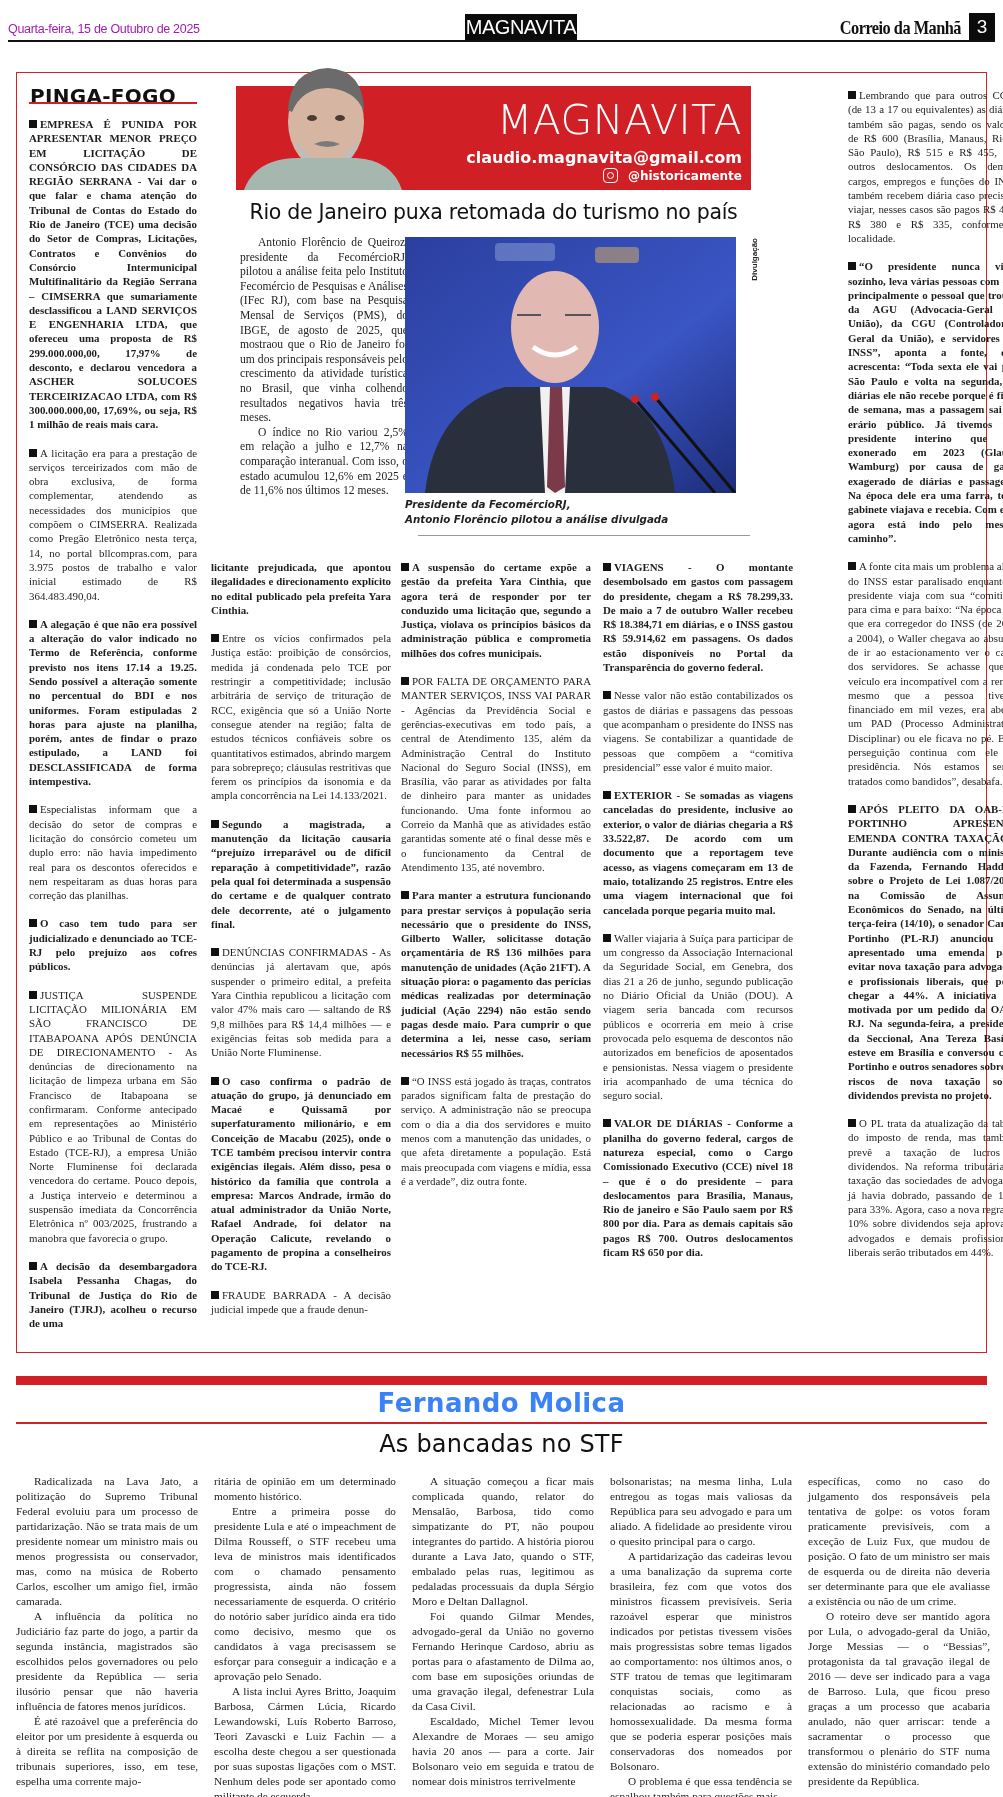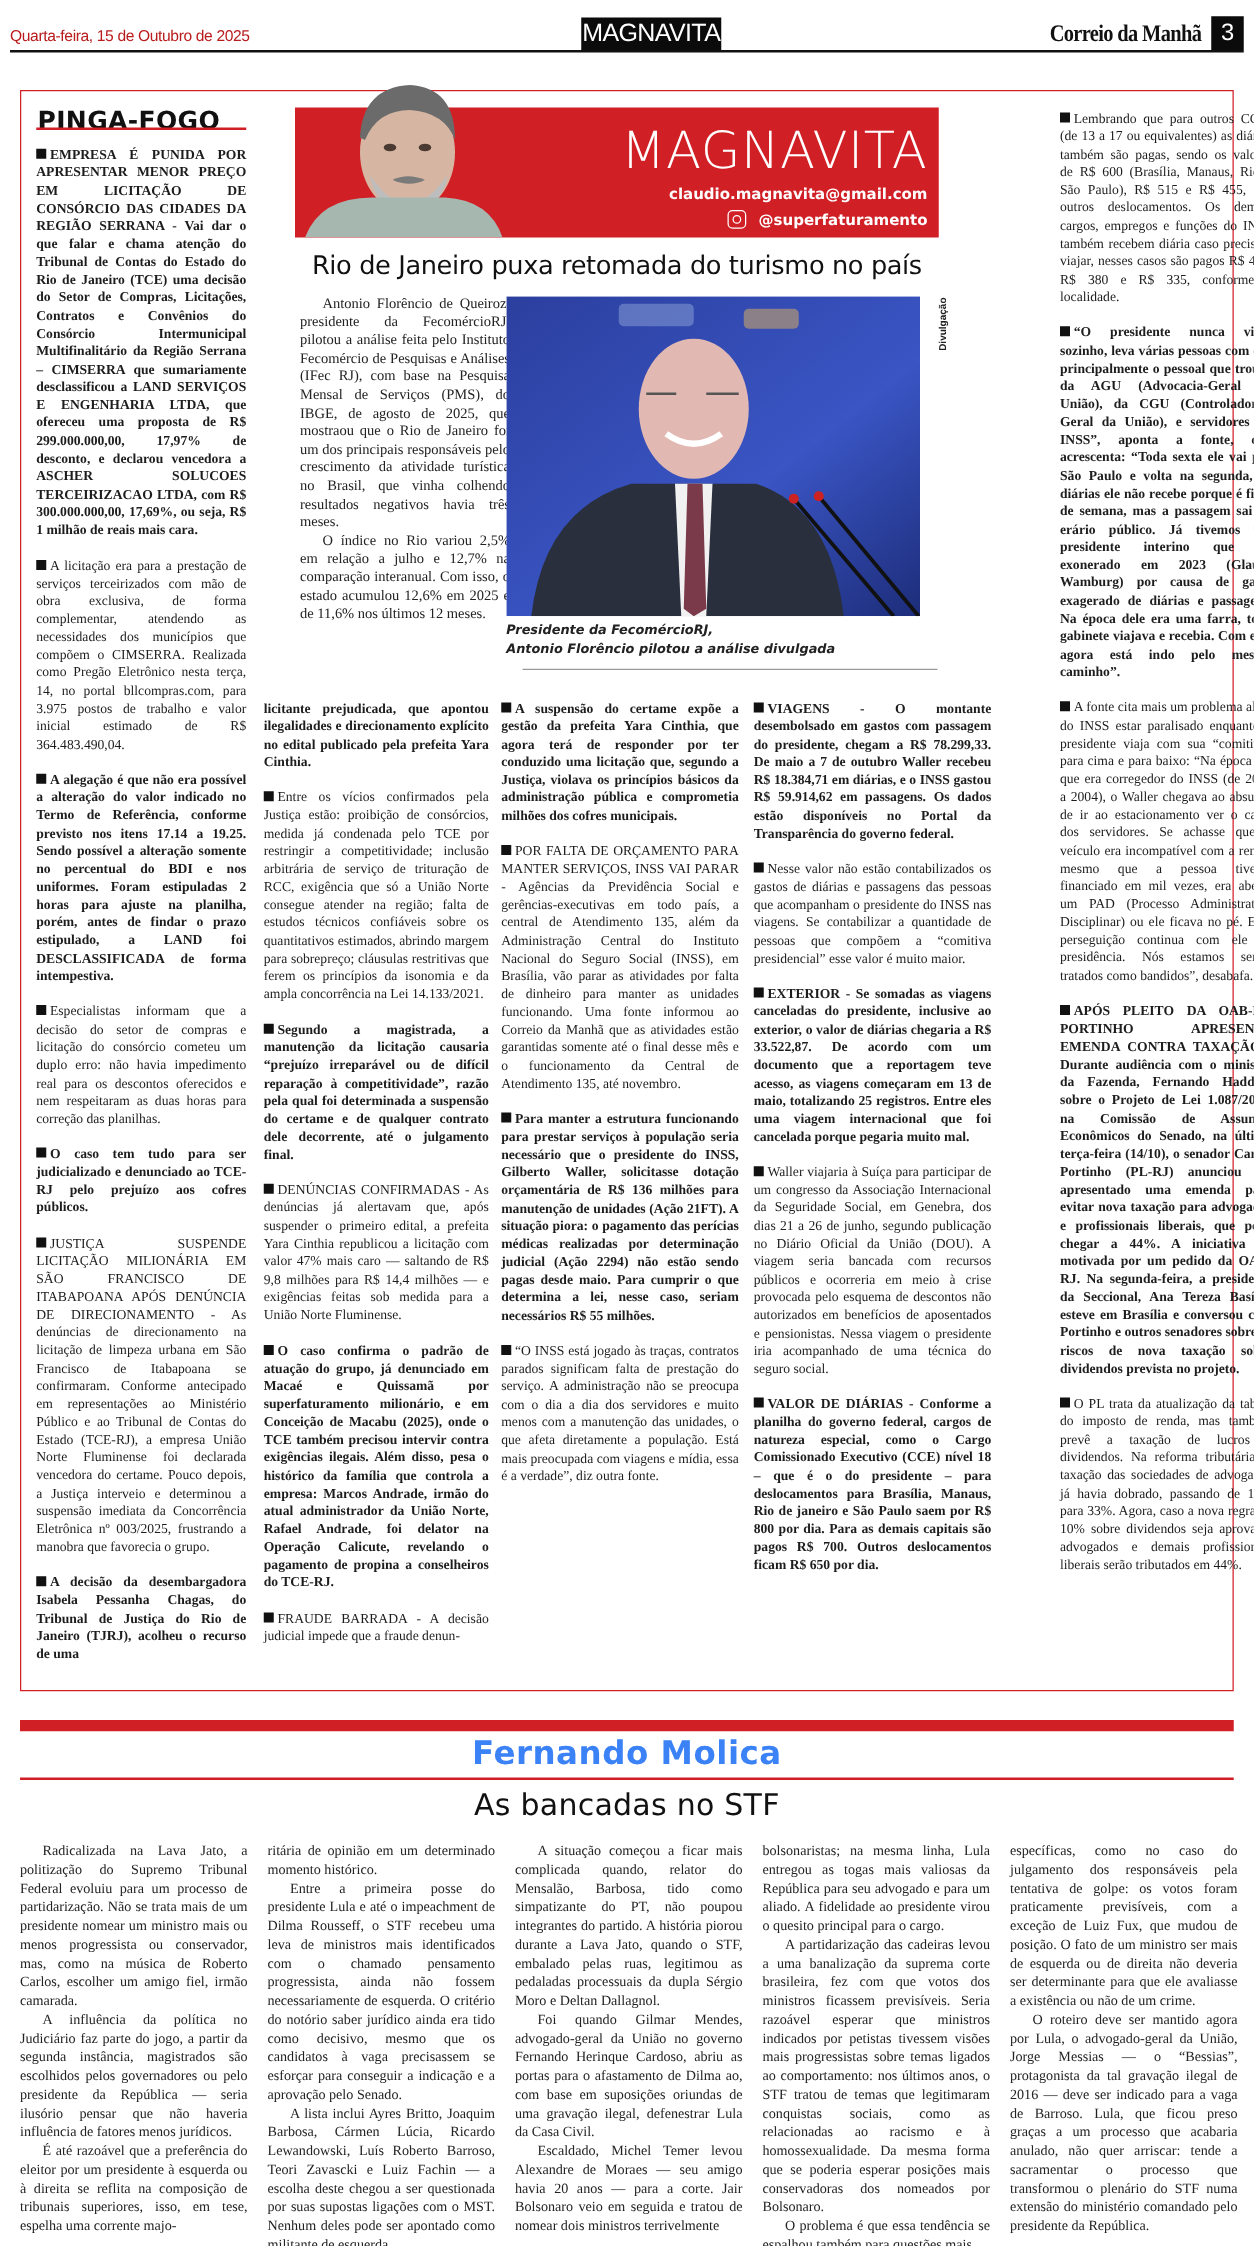--- a/index.html
+++ b/index.html
@@ -1,33 +1,33 @@
 <!DOCTYPE html>
 <html><head>
 <meta charset="utf-8">
 <style>
   * { box-sizing: border-box; margin: 0; padding: 0; }
   html, body { width: 1003px; height: 1797px; background: #ffffff; overflow: hidden; }
   body { position: relative; font-family: "Liberation Serif", serif; color: #1a1a1a; }
 
   
   .top-header { position: absolute; left: 8px; top: 8px; width: 987px; height: 34px; border-bottom: 2px solid #111; }
-  .hdr-date { position: absolute; left: 0; top: 14px; font-family: "Liberation Sans", sans-serif; font-size: 12.5px; letter-spacing: -0.3px; color: #b91c1c; }
+  .hdr-date { position: absolute; left: 0; top: 14px; font-family: "Liberation Sans", sans-serif; font-size: 12.5px; letter-spacing: -0.3px; color: #a21caf; }
   .hdr-section { position: absolute; left: 230px; top: 6px; height: 26px; width: 112px; left: 457px; background: #0b0b0b; color: #fff; font-family: "Liberation Sans", sans-serif; font-size: 20px; line-height: 26px; text-align: center; letter-spacing: -0.5px; }
   .hdr-brand { position: absolute; right: 34px; top: 9px; font-family: "Liberation Serif", serif; font-weight: bold; font-size: 19px; letter-spacing: -0.6px; color: #111; transform: scaleX(0.86); transform-origin: right; }
   .hdr-page { position: absolute; right: 0; top: 5px; width: 26px; height: 27px; background: #0b0b0b; color: #fff; font-family: "Liberation Sans", sans-serif; font-size: 19px; text-align: center; line-height: 27px; }
 
   
   .magna-box { position: absolute; left: 16px; top: 72px; width: 971px; height: 1281px; border: 1.5px solid #d3212a; }
 
   
   .banner { position: absolute; left: 236px; top: 86px; width: 515px; height: 104px; background: #d11f26; }
   .banner-photo { position: absolute; left: 236px; top: 62px; width: 168px; height: 128px; overflow: hidden; }
   .banner-title { position: absolute; left: 452px; top: 96px; width: 290px; text-align: right; color: #fff; font-family: "DejaVu Sans", sans-serif; font-size: 41px; letter-spacing: 0.5px; font-weight: 300; }
-  .banner-email { position: absolute; left: 452px; top: 148px; width: 290px; text-align: right; color: #fff; font-family: "DejaVu Sans", sans-serif; font-weight: bold; font-size: 12px; }
+  .banner-email { position: absolute; left: 452px; top: 148px; width: 290px; text-align: right; color: #fff; font-family: "DejaVu Sans", sans-serif; font-weight: bold; font-size: 16px; }
   .banner-insta { position: absolute; left: 452px; top: 168px; width: 290px; text-align: right; color: #fff; font-family: "DejaVu Sans", sans-serif; font-weight: bold; font-size: 12px; display: flex; justify-content: flex-end; align-items: center; gap: 10px; }
   .insta-icon { width: 15px; height: 15px; border: 1.6px solid #fff; border-radius: 4px; position: relative; display: inline-block; }
   .insta-icon::after { content: ""; position: absolute; left: 3px; top: 3px; width: 5px; height: 5px; border: 1.5px solid #fff; border-radius: 50%; }
 
   .headline { position: absolute; left: 236px; top: 200px; width: 515px; text-align: center; font-family: "DejaVu Sans", sans-serif; font-size: 20.5px; letter-spacing: -0.3px; color: #111; }
 
   .lead-text { position: absolute; left: 240px; top: 236px; width: 168px; font-size: 11.6px; line-height: 14.6px; text-align: justify; color: #222; }
   .lead-text p { text-indent: 18px; }
 
   .news-photo { position: absolute; left: 405px; top: 237px; width: 331px; height: 256px; overflow: hidden; }
@@ -82,21 +82,21 @@
     <path d="M78 82 Q90 76 104 82 Q92 88 78 82 Z" fill="#7a7a7a"></path>
     <ellipse cx="76" cy="56" rx="5" ry="3" fill="#4a3a32"></ellipse>
     <ellipse cx="104" cy="56" rx="5" ry="3" fill="#4a3a32"></ellipse>
     <path d="M8 128 Q20 96 62 96 L120 96 Q156 98 166 128 Z" fill="#a6b7b0"></path>
   </svg>
 </div>
 <div class="banner-title">MAGNAVITA</div>
 <div class="banner-email">claudio.magnavita@gmail.com</div>
 <div class="banner-insta">
   <span class="insta-icon"></span>
-  <span>@superfaturamento</span>
+  <span>@historicamente</span>
 </div>
 
 <div class="headline">Rio de Janeiro puxa retomada do turismo no país</div>
 <div class="lead-text">
   <p>Antonio Florêncio de Queiroz, presidente da FecomércioRJ, pilotou a análise feita pelo Instituto Fecomércio de Pesquisas e Análises (IFec RJ), com base na Pesquisa Mensal de Serviços (PMS), do IBGE, de agosto de 2025, que mostraou que o Rio de Janeiro foi um dos principais responsáveis pelo crescimento da atividade turística no Brasil, que vinha colhendo resultados negativos havia três meses.</p>
   <p>O índice no Rio variou 2,5% em relação a julho e 12,7% na comparação interanual. Com isso, o estado acumulou 12,6% em 2025 e de 11,6% nos últimos 12 meses.</p>
 </div>
 <div class="news-photo">
   <svg width="331" height="256" viewBox="0 0 331 256">
     <defs>

